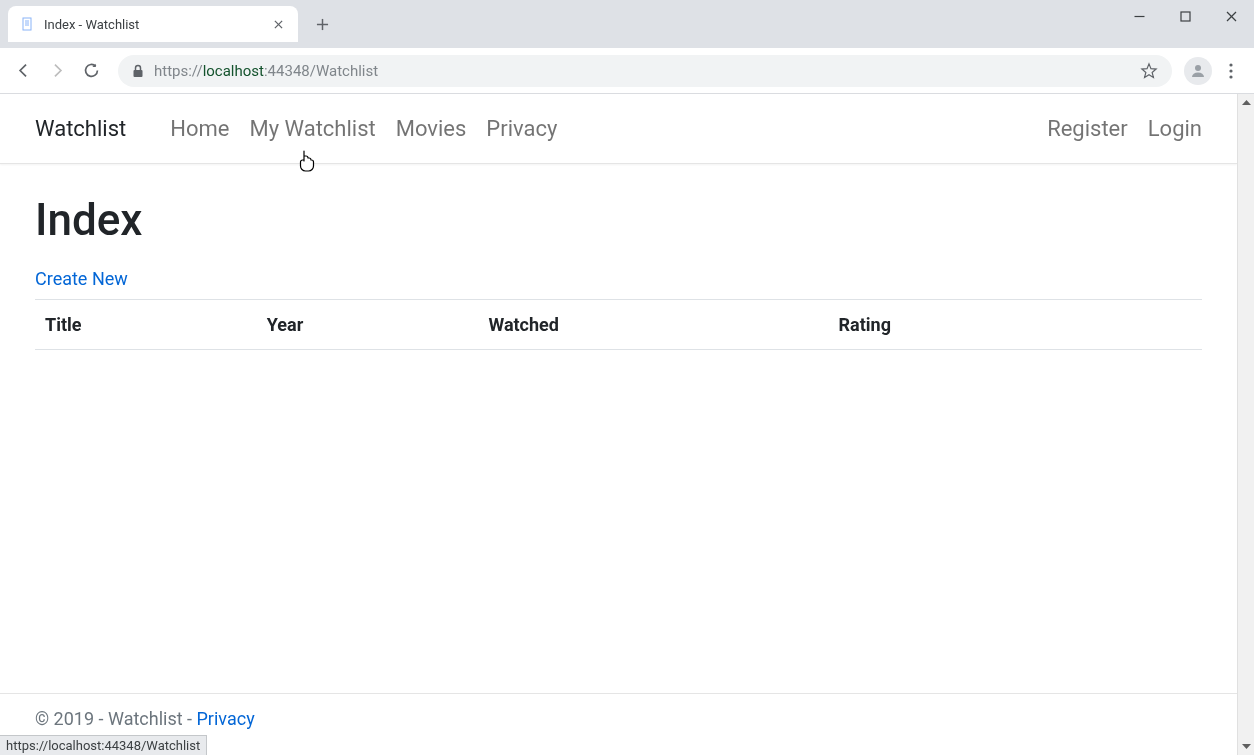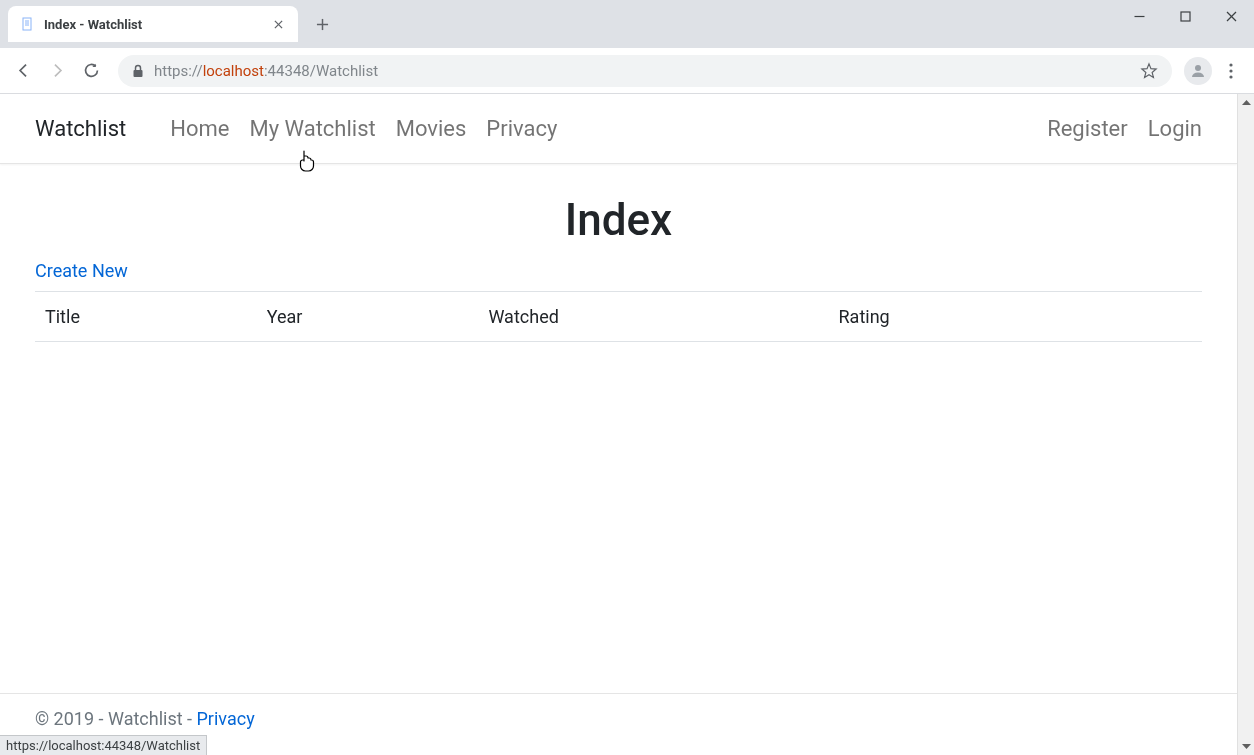--- a/index.html
+++ b/index.html
@@ -28,21 +28,20 @@
       border-radius: 8px 8px 0 0;
       height: 36px;
       width: 290px;
       display: flex;
       align-items: center;
       padding: 8px 12px;
       font-size: 13px;
       color: #3c4043;
       gap: 8px;
       position: relative;
-      font-weight: bold;
     }
     .tab-favicon {
       width: 16px;
       height: 16px;
       display: inline-flex;
       align-items: center;
       justify-content: center;
       font-size: 11px;
       color: #5f6368;
     }
@@ -150,38 +149,37 @@
       margin-left:auto; display:flex; gap:20px;text-align:right;
     }
     
     .container {
       padding: 30px 35px;
     }
     .page-title {
       font-size:44px;
       font-weight:500;
       color:#212529;
-      margin-bottom:14px;
-      text-align:center;
+      margin-bottom:22px;
     }
     .create-link {
       color:#0366d6;
       font-size:18px;
       display:inline-block;
       margin-bottom: 0;
     }
     table {
       width:100%;
       border-collapse:collapse;
       margin-top:10px;
     }
     th {
       text-align:left;
       font-size:18px;
-      font-weight:400;
+      font-weight:700;
       color:#212529;
       padding:14px 10px;
       border-top:1px solid #dee2e6;
       border-bottom:1px solid #dee2e6;
     }
     
     .footer {
       position:absolute;
       bottom:8px; left:0; right:0;
       border-top:1px solid #e5e5e5;
@@ -205,21 +203,21 @@
     
     .cursor {
       position:absolute;
       left:298px; top:56px;
       pointer-events:none;
       font-size:18px;
       color:#000;
     }
     svg { display:block; }
     
-    .url-host-main { color:#c2410c; }
+    .url-host-main { color:#14532d; }
   </style>
 </head>
 <body>
 
 <div class="browser-chrome">
   <div class="tab-bar">
     <div class="tab">
       <span class="tab-favicon">
         <svg width="14" height="14" viewBox="0 0 14 14">
             <rect x="2" y="1" width="8" height="12" fill="#fff" stroke="#8ab4f8" stroke-width="1"></rect>

